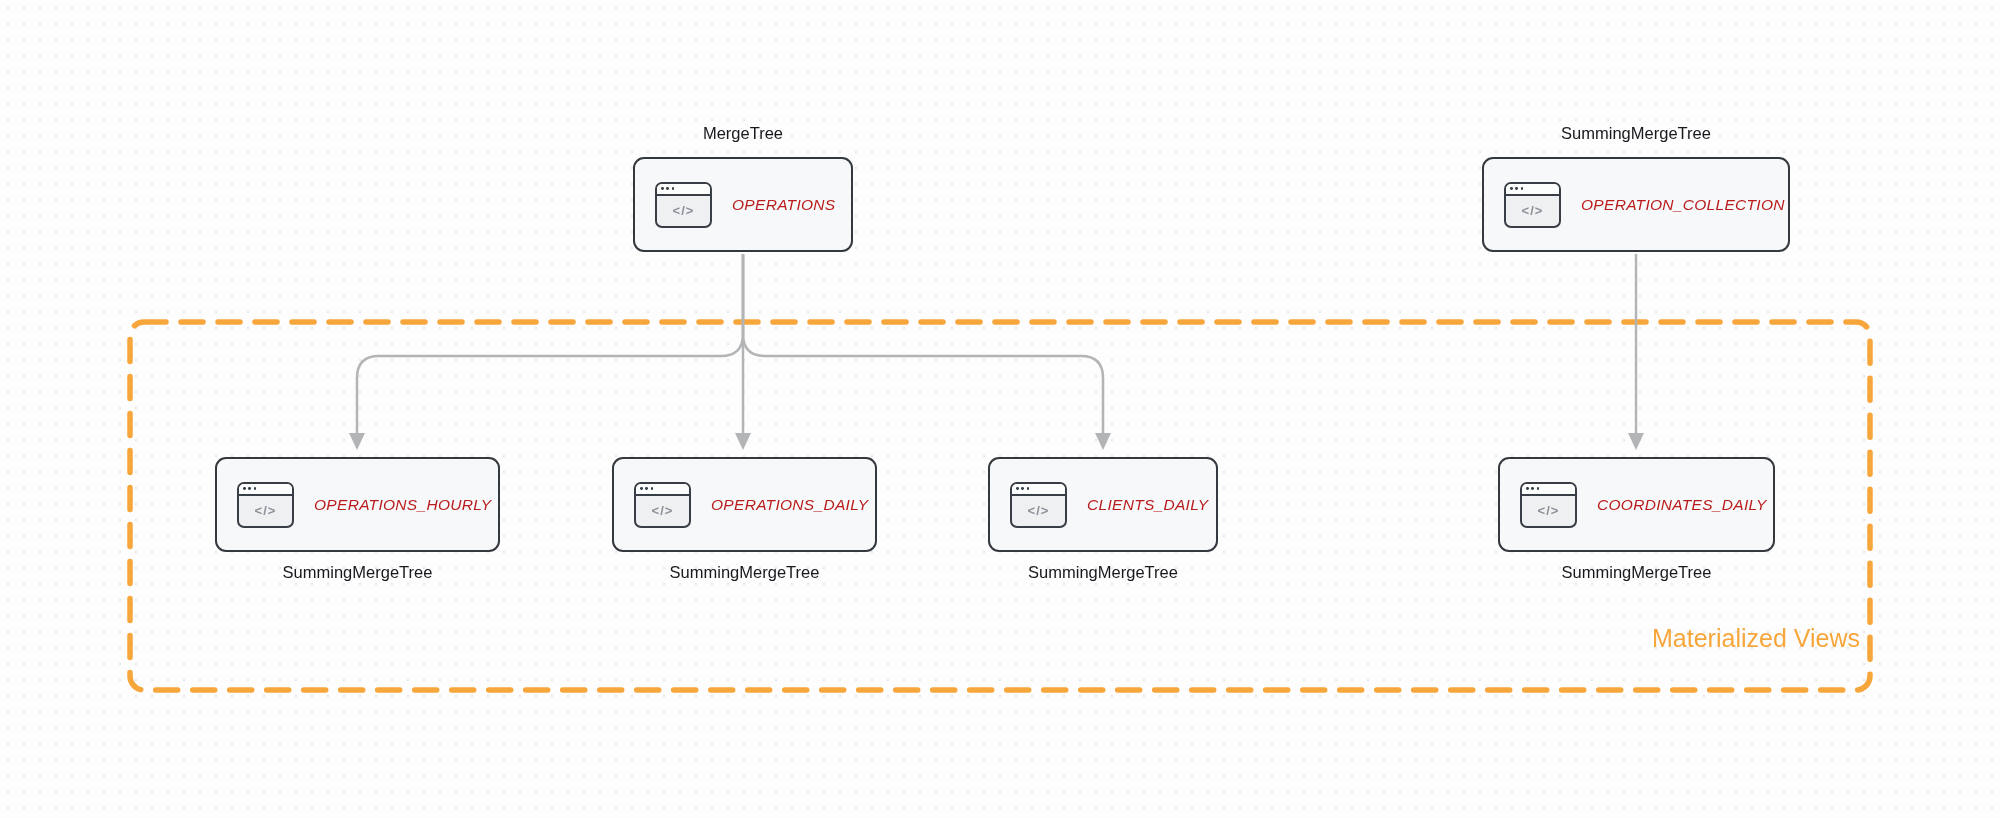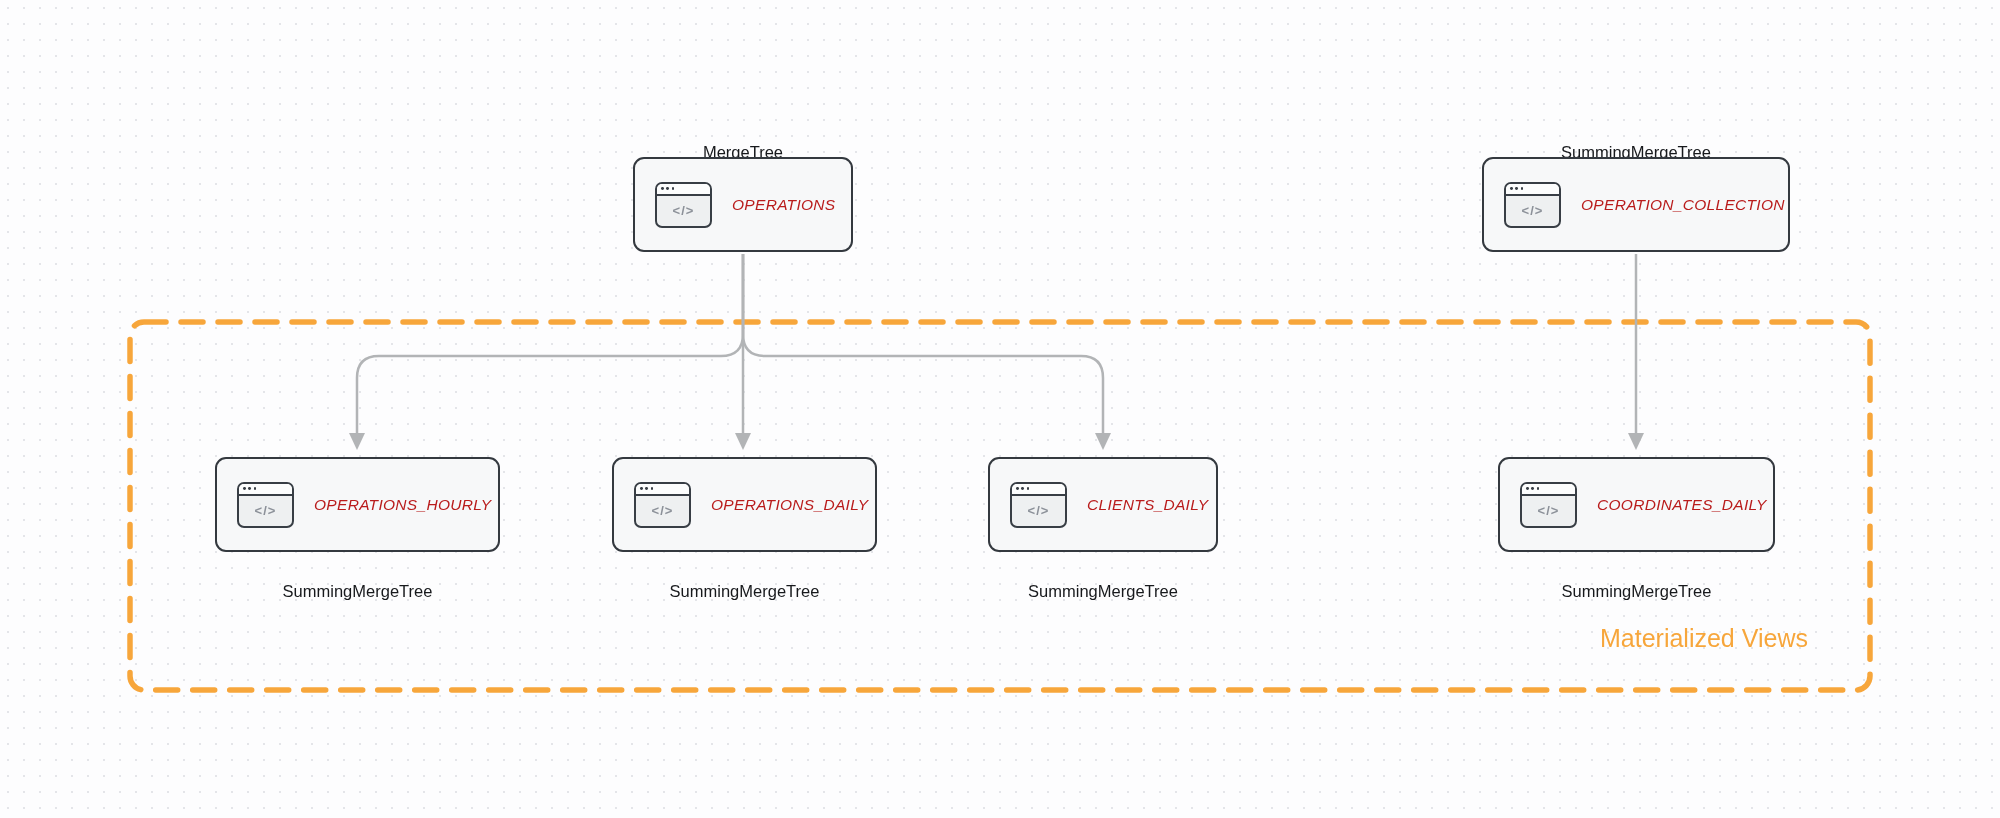--- a/index.html
+++ b/index.html
@@ -41,21 +41,20 @@
     white-space: nowrap;
   }
 
   .engine-label {
     position: absolute;
     text-align: center;
     font-size: 16.5px;
     font-weight: 500;
     color: #17191c;
     white-space: nowrap;
-    margin-top: 19px;
   }
 
   
   .winicon {
     flex: none;
     width: 57px; height: 46px;
     border: 2.5px solid #383e45;
     border-radius: 7px;
     background: #eef0f1;
     box-sizing: border-box;
@@ -87,21 +86,21 @@
     font-weight: 700;
     font-size: 13px;
     letter-spacing: 1px;
     color: #8c9199;
   }
 
   .group-label {
     position: absolute;
     left: 1600px; top: 624px;
     width: 260px;
-    text-align: left;
+    text-align: right;
     font-size: 25px;
     font-weight: 500;
     color: #f7a63b;
     white-space: nowrap;
   }
 </style>
 </head>
 <body>
 
 <svg id="edge-layer" viewBox="0 0 2000 818">

